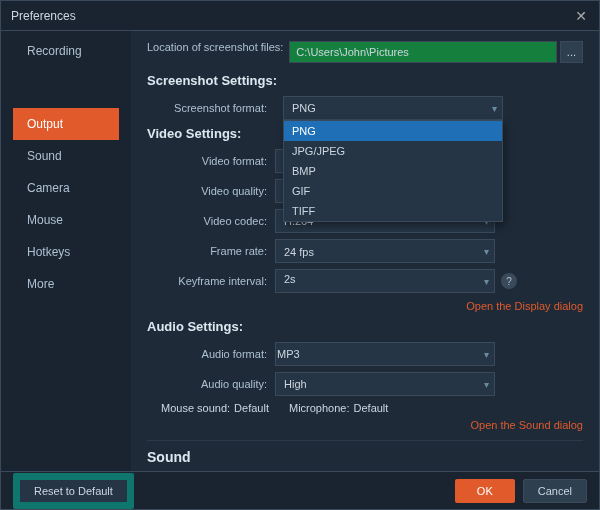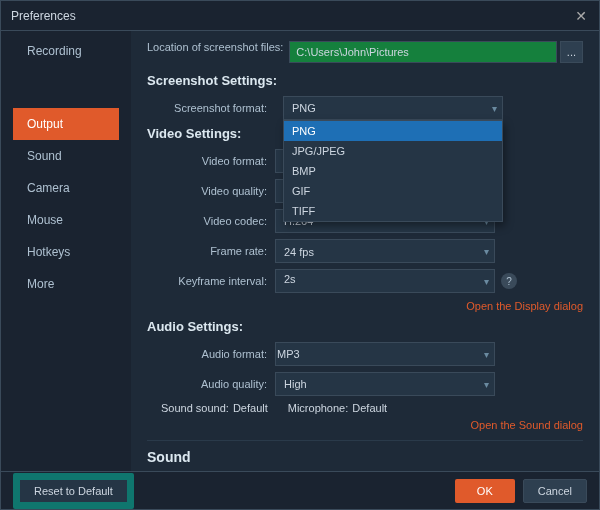--- a/index.html
+++ b/index.html
@@ -435,21 +435,21 @@
         <div class="settings-row">
           <label>Audio quality:</label>
           <div class="dropdown-container">
             <div class="dropdown" style="display:flex;align-items:center;cursor:pointer;padding:3px 24px 3px 8px;">
               <span>High</span>
             </div>
             <span class="dropdown-arrow">▾</span>
           </div>
         </div>
         <div class="system-info-row">
-          <span>Sound sound:</span>
+          <span>Mouse sound:</span>
           <span>Default</span>
           <span class="mid">Microphone:</span>
           <span>Default</span>
         </div>
         <div class="link-row">
           <span class="link-text">Open the Sound dialog</span>
         </div>
       </div>
 
       <div class="divider"></div>

